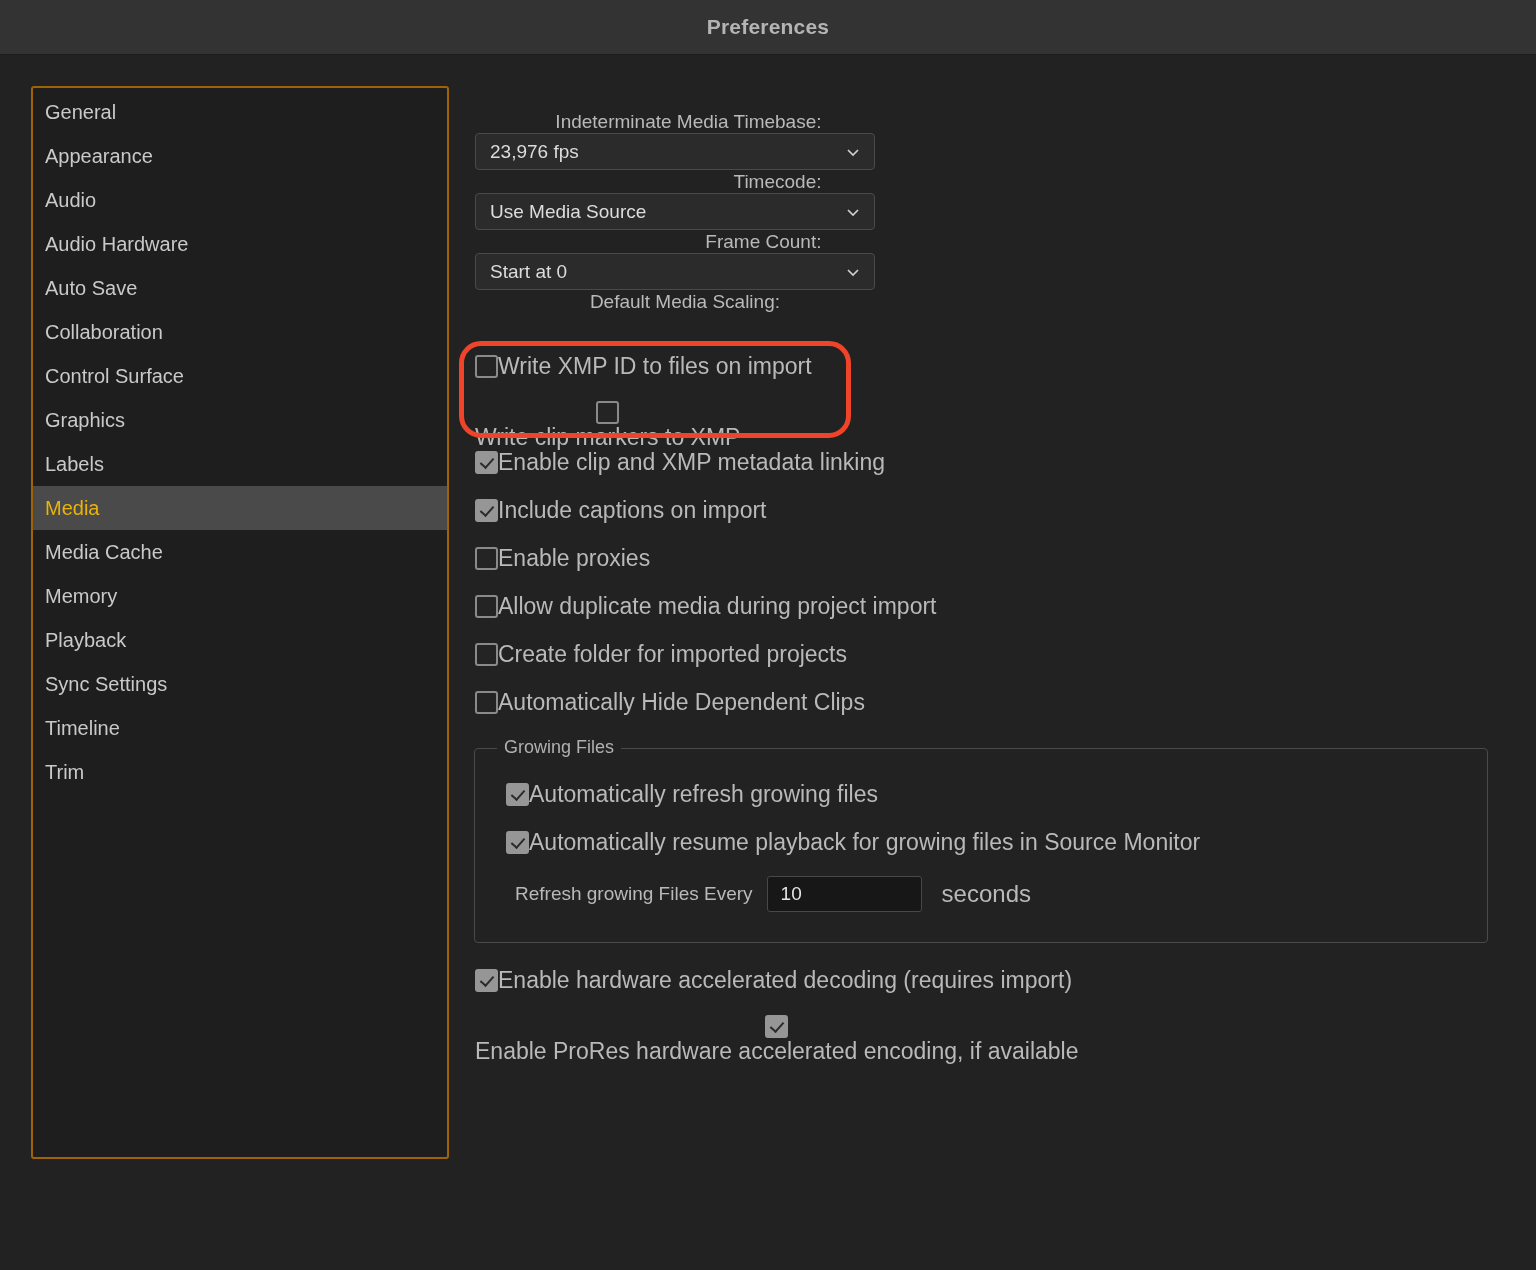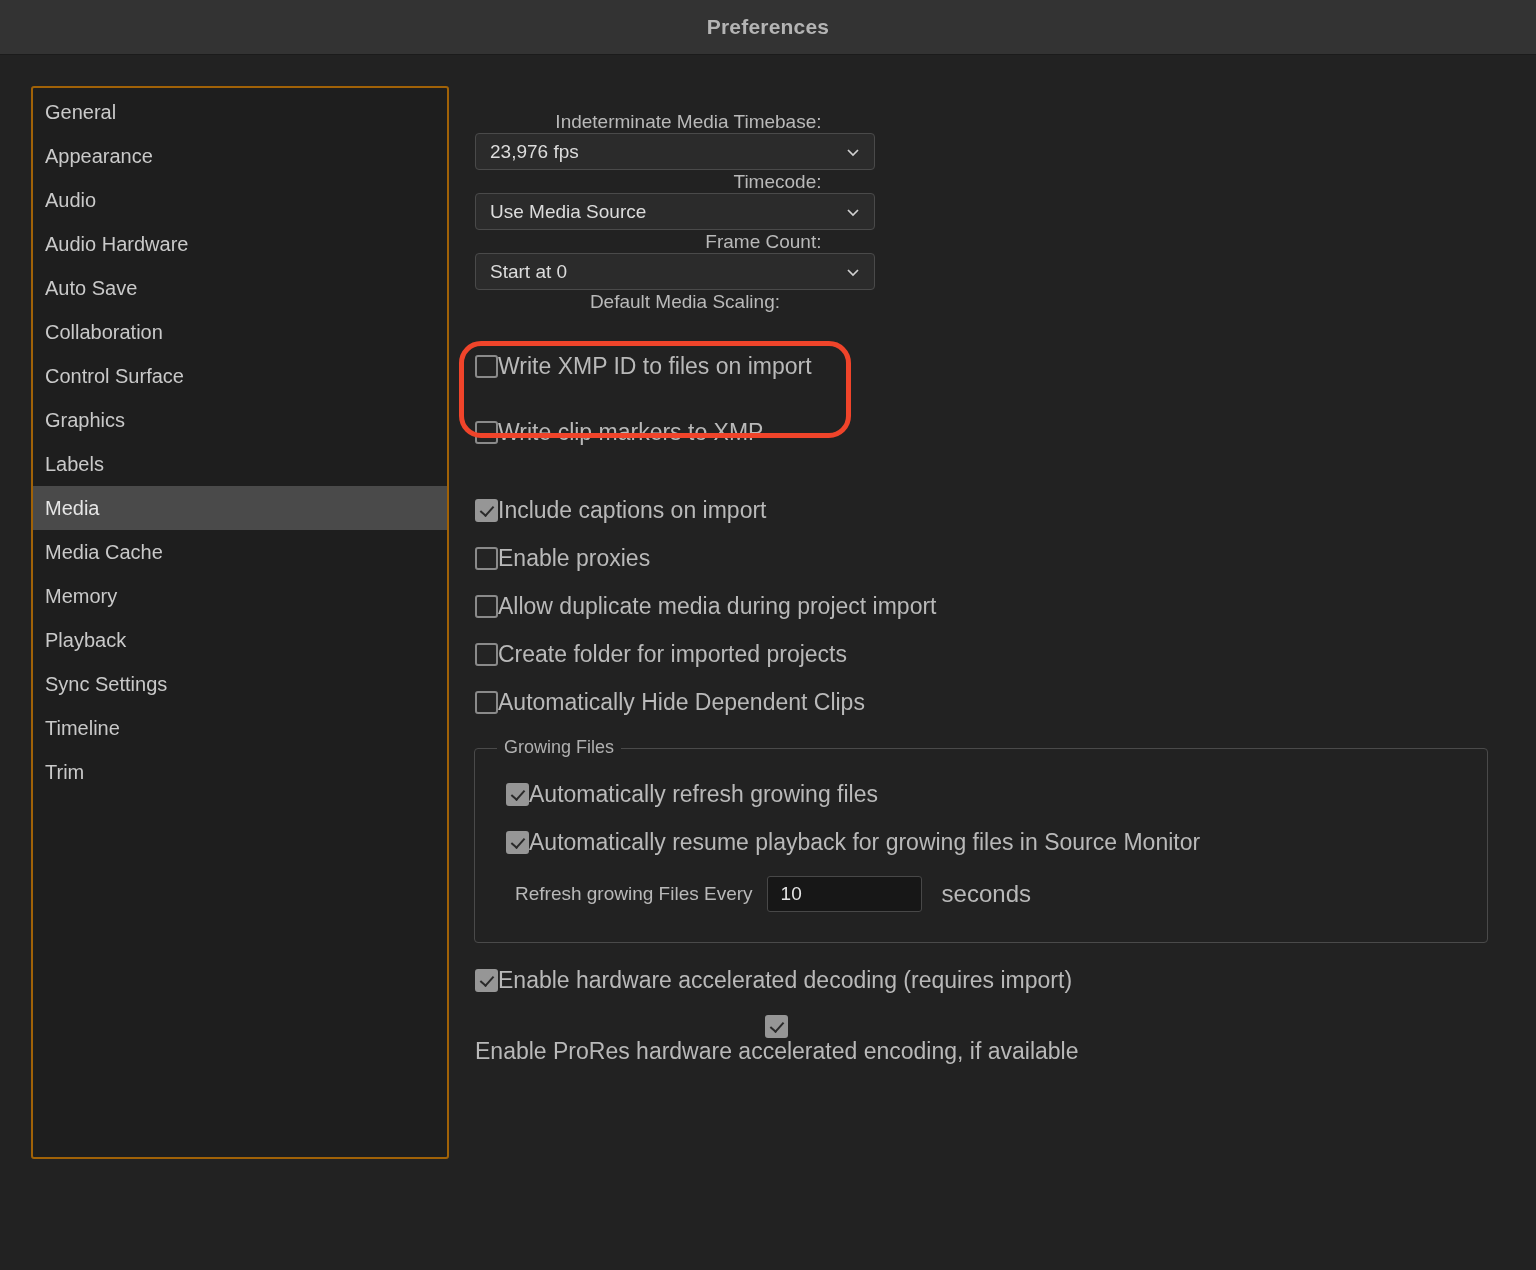--- a/index.html
+++ b/index.html
@@ -51,21 +51,21 @@
     height: 44px;
     display: flex;
     align-items: center;
     padding-left: 12px;
     font-size: 20px;
     color: #c9c9c9;
     cursor: default;
   }
   .side-item.selected {
     background: #4a4a4a;
-    color: #e5e5e5;
+    color: #eab308;
   }
 
   
   #main {
     position: absolute;
     left: 449px; top: 56px;
     width: 1087px; height: 1110px;
   }
 
   
@@ -295,23 +295,27 @@
     </div>
 
     <div class="field-row" style="left:26px; top:235px;">
       <span class="field-label">Default Media Scaling:</span>
     </div>
 
     <div class="cb-row" style="left:26px; top:297px;">
       <span class="cb off"></span>
       <span class="cb-label">Write XMP ID to files on import</span>
     </div>
-    <div class="cb-row" style="left:26px; top:363px;">
+    <div class="cb-row" style="left:26px; top:345px;flex-direction:column;">
       <span class="cb off"></span>
       <span class="cb-label">Write clip markers to XMP</span>
+    </div>
+    <div class="cb-row" style="left:26px; top:393px;">
+      <span class="cb on"></span>
+      <span class="cb-label">Enable clip and XMP metadata linking</span>
     </div>
     <div class="cb-row" style="left:26px; top:441px;">
       <span class="cb on"></span>
       <span class="cb-label">Include captions on import</span>
     </div>
     <div class="cb-row" style="left:26px; top:489px;">
       <span class="cb off"></span>
       <span class="cb-label">Enable proxies</span>
     </div>
     <div class="cb-row" style="left:26px; top:537px;">

